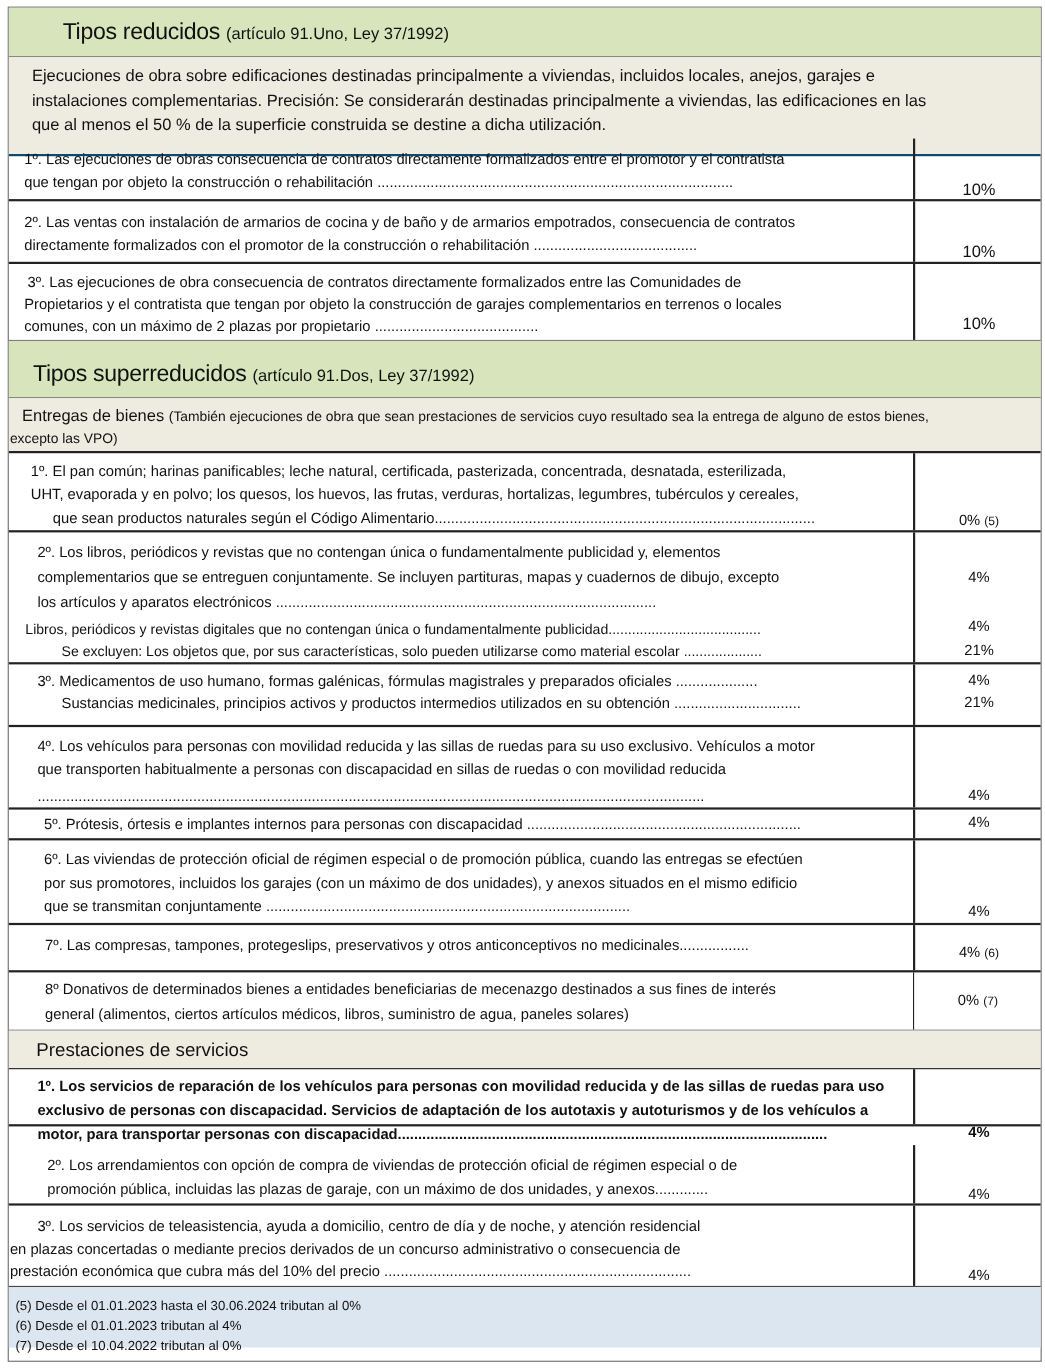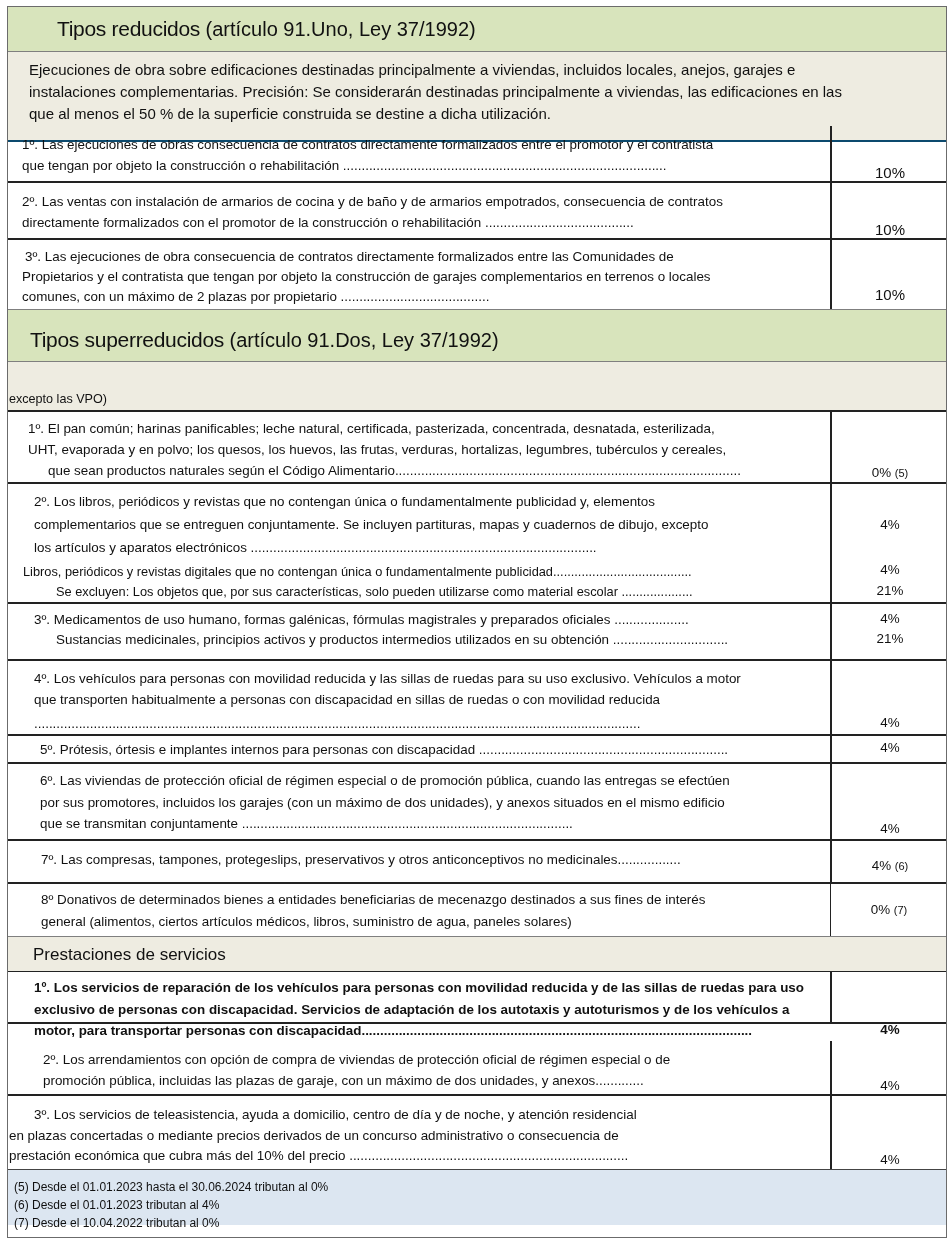--- a/index.html
+++ b/index.html
@@ -3,21 +3,21 @@
 <meta charset="utf-8">
 <style>
   html, body { margin: 0; padding: 0; background: #ffffff; }
   body { width: 950px; height: 1244px; position: relative; overflow: hidden;
          font-family: "Liberation Sans", "DejaVu Sans", sans-serif; color: #111; }
   .doc { position: absolute; left: 7px; top: 6px; width: 940px; height: 1232px;
          border: 1px solid #6b6b6b; box-sizing: border-box; }
   .sec-header { position: absolute; left: 0; width: 938px; background: #d8e4bc;
                 border-bottom: 1px solid #7f7f7f; box-sizing: border-box; }
   .sec-header .t { position: absolute; font-size: 21px; letter-spacing: -0.3px; }
-  .sec-header .t small { font-size: 20px; letter-spacing: 0; margin-top: 23px; }
+  .sec-header .t small { font-size: 15px; letter-spacing: 0; margin-top: 23px; }
   .intro { position: absolute; left: 0; width: 938px; background: #eeece1;
            box-sizing: border-box; font-size: 15px; line-height: 22px; }
   .sub-header { position: absolute; left: 0; width: 938px; background: #eeece1;
                 box-sizing: border-box; border-bottom: 2px solid #222; }
   .row { position: absolute; left: 0; width: 938px; box-sizing: border-box;
          border-bottom: 2px solid #222; }
   .row .txt { position: absolute; left: 0; top: 0; width: 822px; height: 100%;
               box-sizing: border-box; font-size: 13.4px; line-height: 21px; }
   .row .val { position: absolute; left: 822px; top: 0; width: 116px; height: 100%;
               border-left: 2px solid #222; box-sizing: border-box; font-size: 13.4px; }
@@ -77,20 +77,24 @@
   </div>
 
   <div class="sec-header" style="top:303px; height:52px;">
     <div class="t" style="left:22px; top:18px;">
       <span>Tipos superreducidos</span>
       <small>(artículo 91.Dos, Ley 37/1992)</small>
     </div>
   </div>
 
   <div class="sub-header" style="top:355px; height:50px;">
+    <div class="line" style="left:12px; top:8px; font-size:15px;">
+      <span>Entregas de bienes</span>
+      <span style="font-size:12.6px;">(También ejecuciones de obra que sean prestaciones de servicios cuyo resultado sea la entrega de alguno de estos bienes,</span>
+    </div>
     <div class="line" style="left:1px; top:30px; font-size:12.6px;">excepto las VPO)</div>
   </div>
 
   <div class="row" style="top:405px; height:72px;">
     <div class="txt">
       <div class="line" style="left:20px; top:6px;">1º. El pan común; harinas panificables; leche natural, certificada, pasterizada, concentrada, desnatada, esterilizada,</div>
       <div class="line" style="left:20px; top:27px;">UHT, evaporada y en polvo; los quesos, los huevos, las frutas, verduras, hortalizas, legumbres, tubérculos y cereales,</div>
       <div class="line" style="left:20px; top:48px;margin-left:20px;">que sean productos naturales según el Código Alimentario.............................................................................................</div>
     </div>
     <div class="val">

